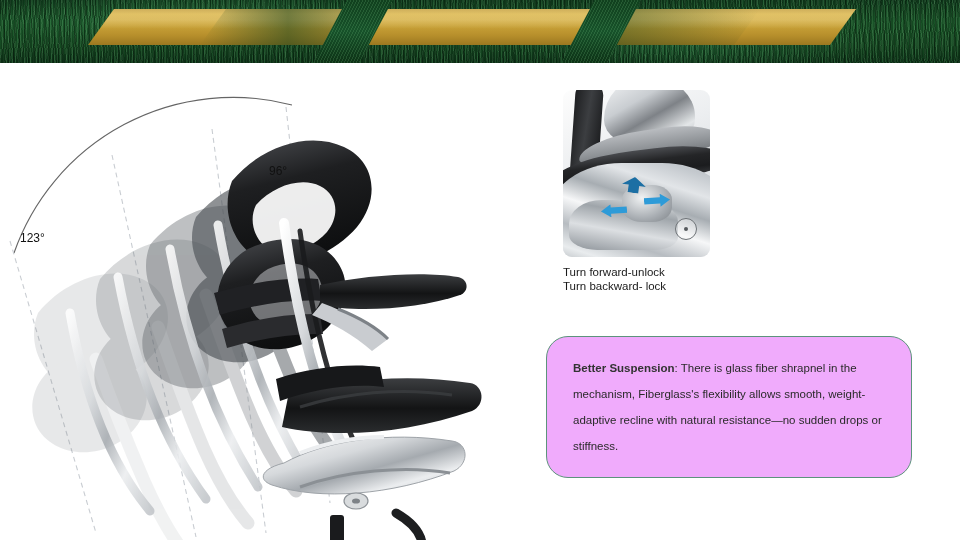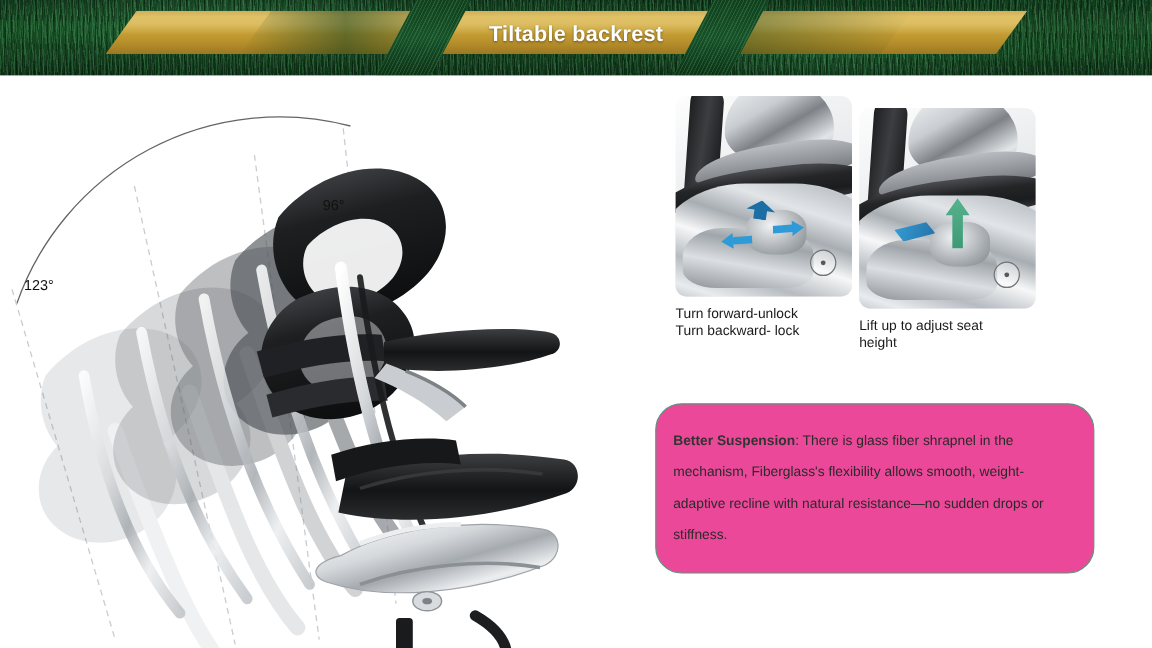--- a/index.html
+++ b/index.html
@@ -90,21 +90,21 @@
   #illus svg { display: block; }
   .anglelabel {
     position: absolute; font-size: 12px; color: #111; font-weight: 400;
     font-family: "Liberation Sans", sans-serif;
   }
   #label96  { left: 269px; top: 101px; }
   #label123 { left: 20px;  top: 168px; }
 
   
   .photo-card { position: absolute; width: 147px; }
-  #card-a { left: 527px; top: 17px; padding-left: 36px; }
+  #card-a { left: 527px; top: 27px; padding-left: 36px; }
   #card-b { left: 716px; top: 27px; }
   .photo {
     position: relative; width: 147px; height: 167px;
     border-radius: 9px; overflow: hidden;
     background: linear-gradient(155deg, #fdfdfd 0%, #eceef0 38%, #dfe2e5 62%, #f4f5f6 100%);
   }
   
   .photo .chrome {
     position: absolute; left: -10%; bottom: -6%; width: 125%; height: 62%;
     background:
@@ -191,42 +191,41 @@
   .photo-cap {
     margin-top: 8px;
     font-size: 11.5px; line-height: 14px; color: #1a1a1a;
     white-space: pre-line;
   }
 
   
   #callout {
     position: absolute; left: 546px; top: 273px; width: 366px; height: 142px;
     border: 1.4px solid #5d937c; border-radius: 22px;
-    background: #ec4899;
-    padding: 18px 22px 0 14px;
+    background: #f0abfc;
+    padding: 18px 22px 0 26px;
   }
   #callout p {
     font-size: 11.5px; line-height: 26px; color: #2a2a2a;
   }
   #callout .lead { font-weight: bold; color: #333; }
 </style>
 </head>
 <body>
 
 <div id="banner">
   <div class="grass"></div>
   <div class="grassdark"></div>
   <div class="ribbon">
     <div class="sheen"></div>
   </div>
   <div class="ribbon-shade1"></div>
   <div class="ribbon-shade2"></div>
   <div class="notch n1"></div>
   <div class="notch n2"></div>
-  <div class="title">Tiltable backrest</div>
 </div>
 
 <div id="main">
 
   <div id="illus">
     <svg width="520" height="477" viewBox="0 0 520 477">
       <defs>
         <linearGradient id="chromeG" x1="0" y1="0" x2="1" y2="1">
           <stop offset="0%" stop-color="#ffffff"></stop>
           <stop offset="35%" stop-color="#d6d9dc"></stop>
@@ -362,34 +361,18 @@
       <div class="knob"></div>
       <div class="dial"></div>
       <div class="arrow-blue arr-up-dk"></div>
       <div class="arrow-blue arr-right"></div>
       <div class="arrow-blue arr-left"></div>
     </div>
     <div class="photo-cap">Turn forward-unlock
 Turn backward- lock</div>
   </div>
 
-  <div class="photo-card" id="card-b">
-    <div class="photo">
-      <div class="backfold"></div>
-      <div class="post"></div>
-      <div class="seatmesh"></div>
-      <div class="seat"></div>
-      <div class="chrome"></div>
-      <div class="chrome2"></div>
-      <div class="knob"></div>
-      <div class="dial"></div>
-      <div class="wedge-blue"></div>
-      <div class="arrow-green"></div>
-    </div>
-    <div class="photo-cap">Lift up to adjust seat
-height</div>
-  </div>
 
   <div id="callout">
     <p><span class="lead">Better Suspension</span><span>: </span><span>There is glass fiber shrapnel  in the mechanism, Fiberglass's flexibility allows smooth, weight-adaptive recline with natural resistance—no sudden drops or stiffness.</span></p>
   </div>
 
 </div>
 
 </body></html>

